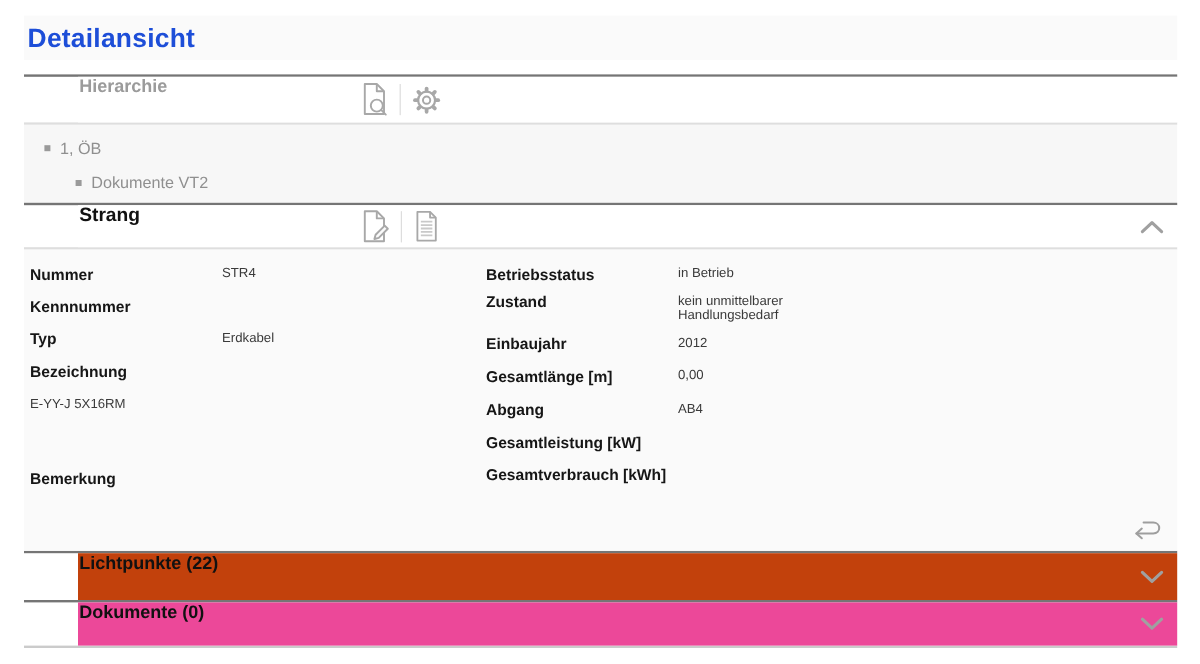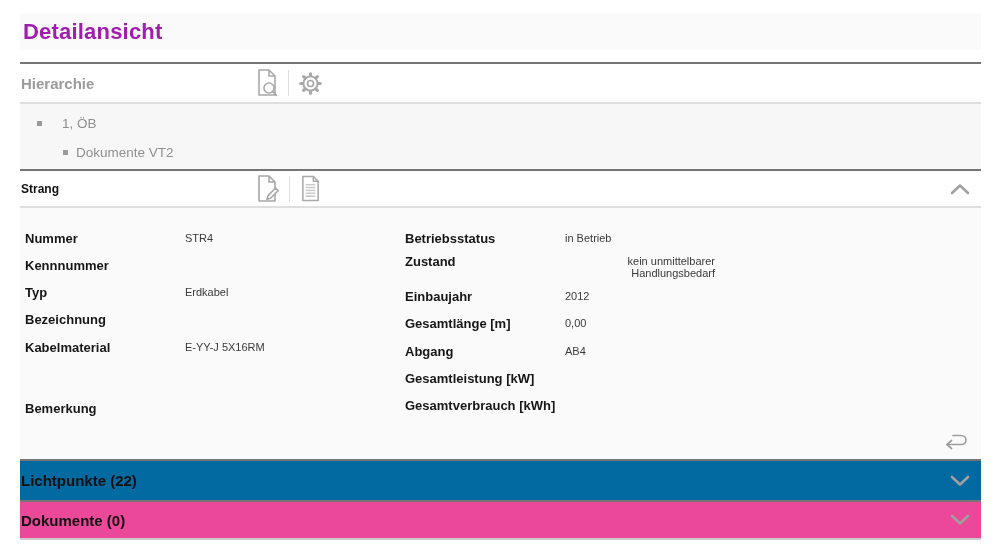--- a/index.html
+++ b/index.html
@@ -3,65 +3,65 @@
 <meta charset="utf-8">
 <style>
   * { box-sizing: border-box; }
   html, body { margin: 0; padding: 0; background: #fff; }
   body { font-family: "Liberation Sans", "DejaVu Sans", sans-serif; }
   .page { width: 1000px; height: 553px; background: #fff; overflow: hidden; }
   .content { width: 961px; margin: 13px 19px 0 20px; }
 
   .title-bar { background: #fafafa; height: 37px; display: flex; align-items: center;
                padding-left: 3px; margin-bottom: 12px; }
-  .title-bar h1 { margin: 0; font-size: 22px; font-weight: bold; color: #a21caf; letter-spacing: .2px; }
+  .title-bar h1 { margin: 0; font-size: 22px; font-weight: bold; color: #1d4ed8; letter-spacing: .2px; }
 
   .hr { height: 2px; border: none; margin: 0; }
   .hr.dark  { background: #757575; }
   .hr.light { background: #dedede; }
   .hr.faint { background: #cbcbcb; }
 
-  .sec-head { position: relative; display: flex; align-items: center; background: #fff; }
+  .sec-head { position: relative; display: flex; background: #fff; margin-left: 45px; }
   .sec-head.h-hier   { height: 38px; }
   .sec-head.h-strang { height: 35px; }
-  .sec-head.h-licht  { height: 39px; background: #0369a1; cursor: pointer; }
+  .sec-head.h-licht  { height: 39px; background: #c2410c; cursor: pointer; }
   .sec-head.h-dok    { height: 36px; background: #ec4899; cursor: pointer; }
-  .sec-title { font-size: 12px; font-weight: bold; color: #111; padding-left: 1px; }
+  .sec-title { font-size: 16px; font-weight: bold; color: #111; padding-left: 1px; }
   .sec-title.muted { color: #9b9b9b; font-size: 15px; }
   .sec-title.small { font-size: 15px; }
 
   .toolbar { position: absolute; left: 235px; top: 0; bottom: 0;
              display: flex; align-items: center; gap: 9px; color: #a8a8a8; }
   .icon-btn { background: none; border: none; padding: 0; margin: 0; cursor: pointer;
               color: #a8a8a8; display: flex; align-items: center; }
   .vsep { width: 1px; height: 26px; background: #ddd; }
 
   .chev-btn { position: absolute; right: 11px; top: 50%; transform: translateY(-50%);
               background: none; border: none; padding: 0; cursor: pointer; color: #a0a0a0;
               display: flex; align-items: center; }
 
   .tree-panel { background: #f7f7f7; padding-top: 5px; height: 65px; }
   .tree-item { display: flex; align-items: center; height: 29px; color: #8f8f8f;
                font-size: 13.5px; cursor: pointer; }
-  .tree-item.lvl1 { padding-left: 17px; gap: 12px; }
+  .tree-item.lvl1 { padding-left: 17px; }
   .tree-item.lvl2 { padding-left: 43px; }
   .bullet { width: 5px; height: 5px; background: #9a9a9a; margin-right: 8px; flex: none; }
 
   .fields { position: relative; background: #fafafa; display: flex;
-            padding: 17px 0 0; min-height: 251px; }
+            padding: 7px 0 0; min-height: 251px; }
   .col { padding-top: 0; }
   .col-left  { width: 385px; padding-left: 5px; }
   .col-right { flex: 1; }
   .frow { display: flex; align-items: flex-start; padding: 6.5px 0; }
   .frow.tight { padding: 3px 0 4px; }
   .frow.gap { margin-top: 34px; }
   .flabel { flex: none; width: 160px; font-size: 13px; font-weight: bold; color: #161616;
             line-height: 1.1; }
   .fvalue { font-size: 11px; color: #3a3a3a; line-height: 1.1; min-height: 14px; }
-  .col-right .fvalue { max-width: 150px; text-align: right; }
+  .col-right .fvalue { max-width: 150px; }
 
   .undo-btn { position: absolute; right: 12px; bottom: 6px; background: none; border: none;
               padding: 0; cursor: pointer; color: #9e9e9e; display: flex; }
 
   svg { display: block; }
   .thin-line { stroke: #c9c9c9; }
 </style>
 </head>
 <body>
 
@@ -176,21 +176,20 @@
         </div>
         <div class="frow">
           <span class="flabel">Typ</span>
           <span class="fvalue">Erdkabel</span>
         </div>
         <div class="frow">
           <span class="flabel">Bezeichnung</span>
           <span class="fvalue"></span>
         </div>
         <div class="frow">
-          <span class="flabel">Kabelmaterial</span>
           <span class="fvalue">E-YY-J 5X16RM</span>
         </div>
         <div class="frow gap">
           <span class="flabel">Bemerkung</span>
           <span class="fvalue"></span>
         </div>
       </div>
       <div class="col col-right">
         <div class="frow">
           <span class="flabel">Betriebsstatus</span>

